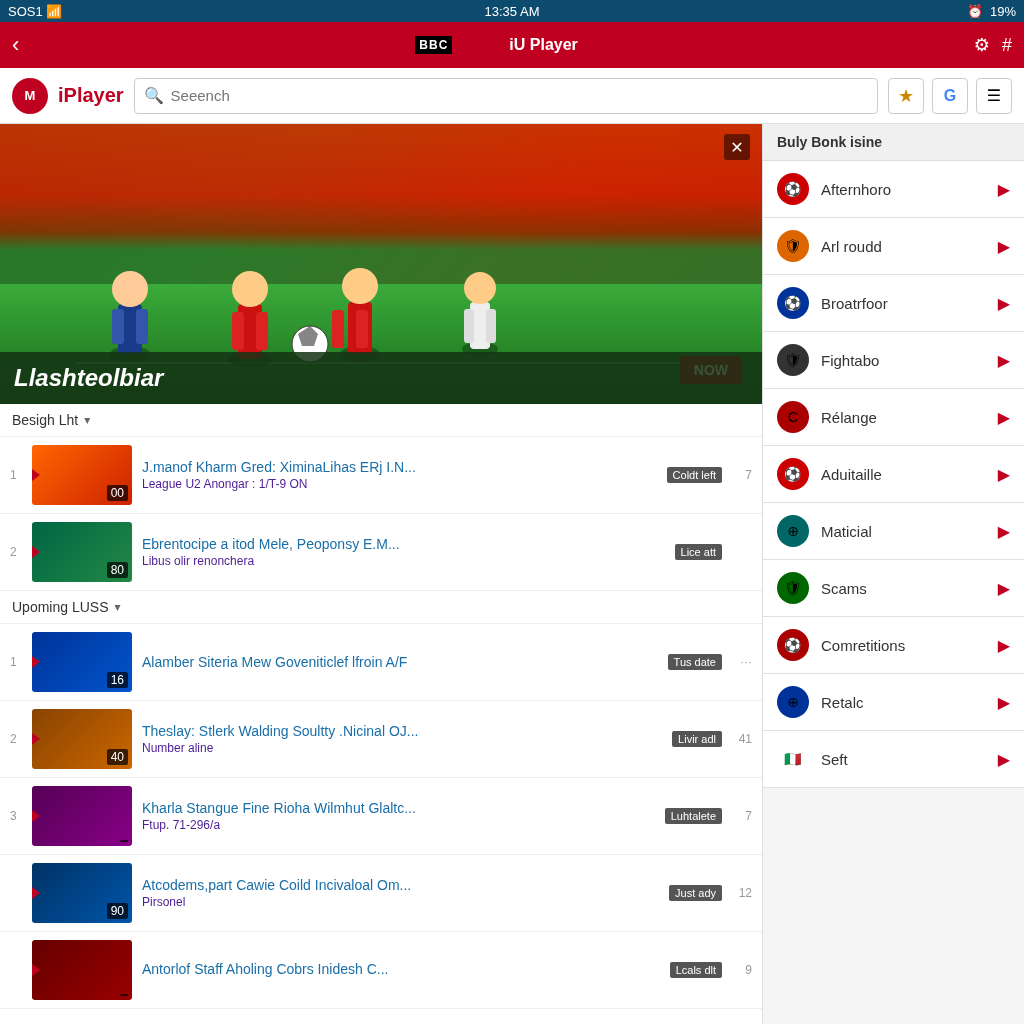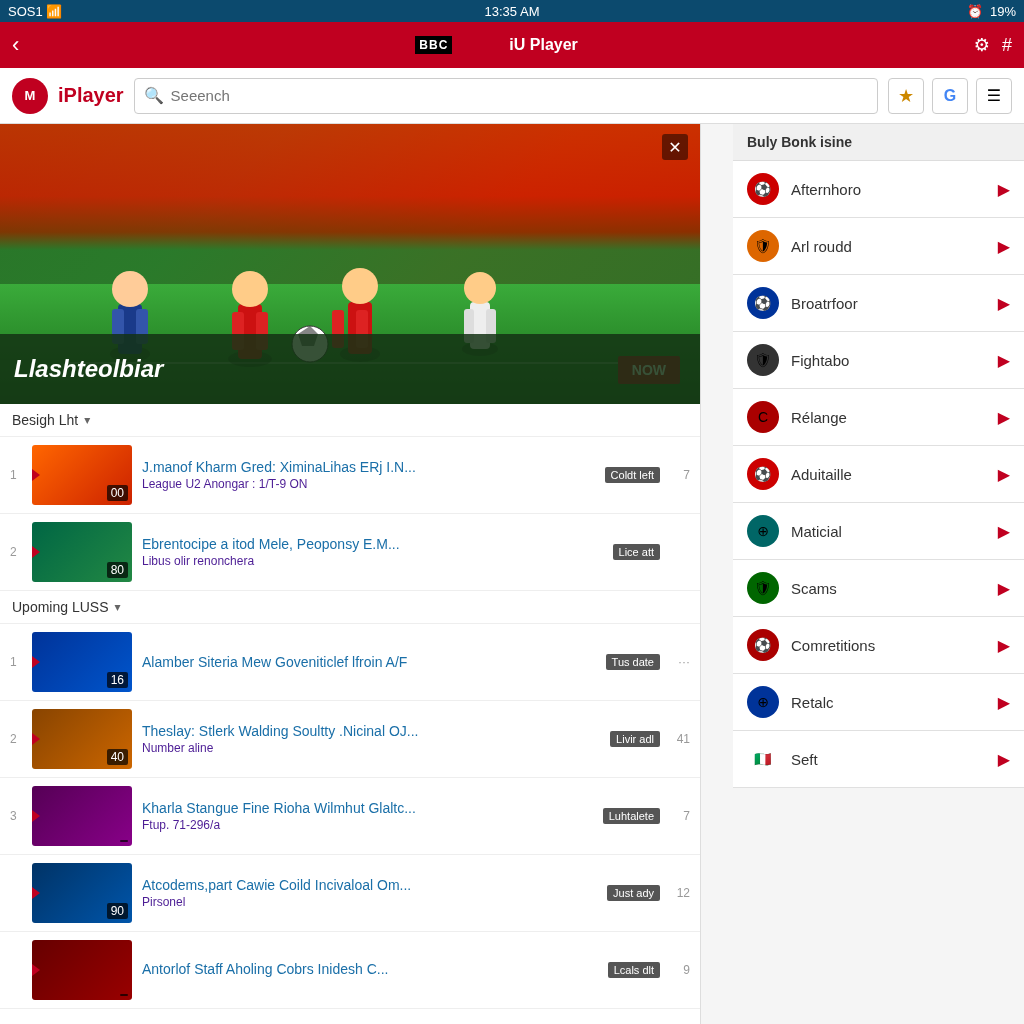--- a/index.html
+++ b/index.html
@@ -128,21 +128,21 @@
       font-size: 14px;
       padding: 6px 14px;
       border: none;
       cursor: pointer;
       border-radius: 2px;
     }
     .hero-title-overlay {
       position: absolute;
       bottom: 0; left: 0; right: 0;
       background: rgba(20, 50, 20, 0.85);
-      padding: 21px 14px;
+      padding: 12px 14px;
     }
     .hero-title-overlay span {
       color: white;
       font-size: 24px;
       font-weight: bold;
       font-style: italic;
     }
 
     
     .section-header {
@@ -220,25 +220,24 @@
     .thumb-1 { background: linear-gradient(135deg, #ff6600, #cc2200); }
     .thumb-2 { background: linear-gradient(135deg, #006644, #228844); }
     .thumb-3 { background: linear-gradient(135deg, #003399, #0055cc); }
     .thumb-4 { background: linear-gradient(135deg, #884400, #cc6600); }
     .thumb-5 { background: linear-gradient(135deg, #550055, #880088); }
     .thumb-6 { background: linear-gradient(135deg, #003366, #0055aa); }
     .thumb-7 { background: linear-gradient(135deg, #660000, #990000); }
 
     
     .right-panel {
-      width: 324px;
+      width: 262px;
       background: #f5f5f5;
       border-left: 1px solid #ddd;
       overflow-y: auto;
-      padding-left: 32px;
     }
     .right-panel-header {
       padding: 10px 14px;
       font-size: 14px;
       font-weight: bold;
       color: #333;
       border-bottom: 1px solid #ddd;
       background: #f0f0f0;
     }
     .right-item {

